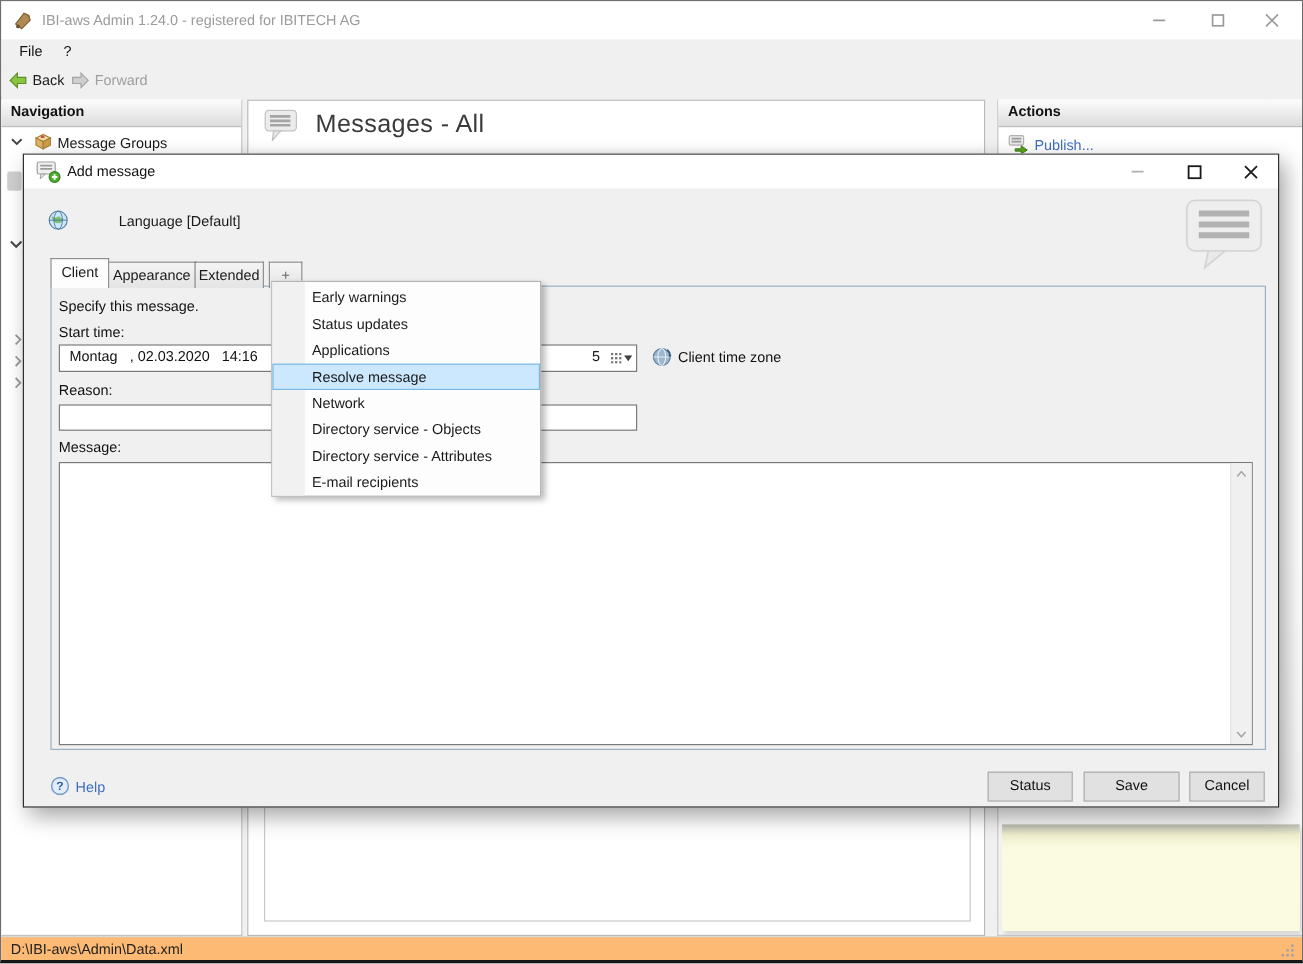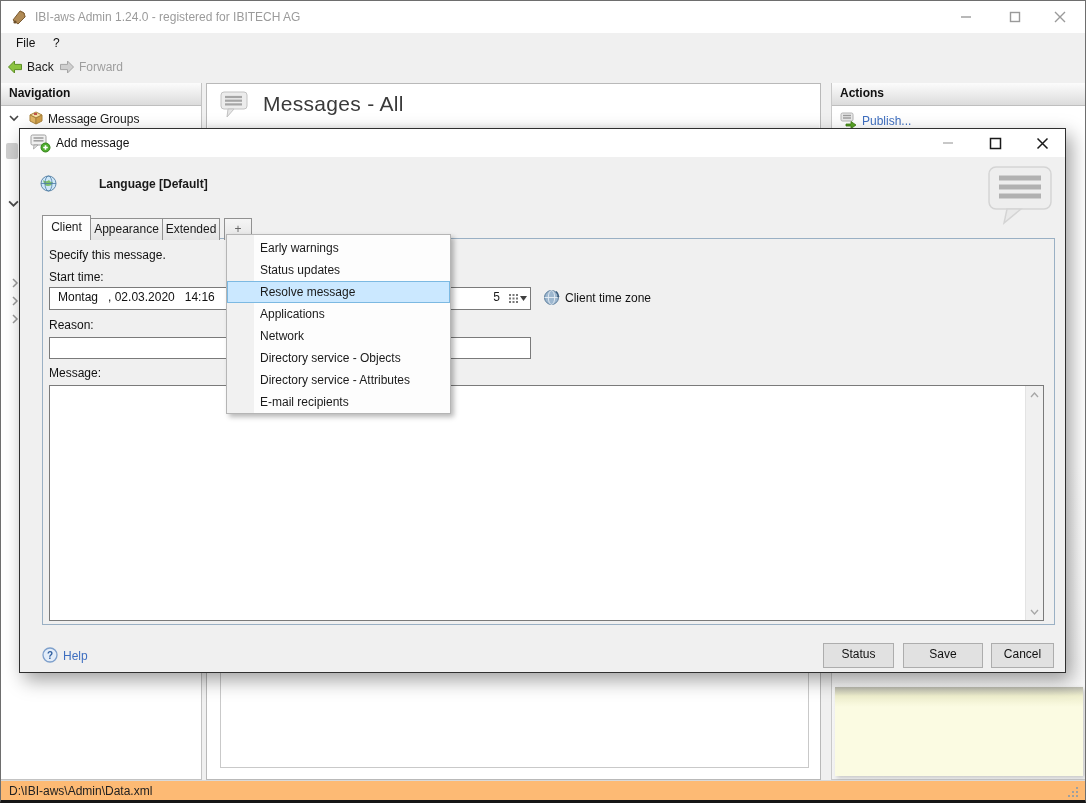--- a/index.html
+++ b/index.html
@@ -34,21 +34,21 @@
     background:linear-gradient(180deg,#b9b9ae 0,#eeeecd 9px,var(--info-panel-yellow,#fbfbe2) 20px,var(--info-panel-yellow,#fbfbe2) 100%);
     box-shadow:2px 2px 4px rgba(0,0,0,.18);}
   .statusbar{left:0;top:779px;width:100%;height:21px;background:#fdba74;border-top:1px solid #d9d9d9;text-align:right;}
   .statusbar .path{position:absolute;left:8px;top:0;line-height:20px;color:#222;}
   
   .dialog{left:18px;top:127px;width:1047px;height:545px;background:#f0f0f0;border:1px solid #2f2f2f;
     box-shadow:5px 7px 18px rgba(0,0,0,.38);z-index:10;}
   .dlg-titlebar{position:absolute;left:0;top:0;right:0;height:28px;background:#ffffff;}
   .dlg-title{position:absolute;left:36px;top:0;line-height:28px;color:#111;}
   .dlg-btn{position:absolute;top:4px;width:26px;height:20px;display:flex;align-items:center;justify-content:center;}
-  .bold{font-weight:bold;padding-left:35px;}
+  .bold{font-weight:normal;padding-left:35px;}
   .lab{position:absolute;color:#111;line-height:14px;white-space:nowrap;}
   .tab{position:absolute;border:1px solid #919191;border-bottom:none;text-align:center;
     background:linear-gradient(#f5f5f5,#e4e4e4);line-height:20px;color:#1a1a1a;z-index:3;}
   .tab.selected{background:#fdfdfd;line-height:22px;z-index:5;}
   .tabpage{position:absolute;left:22px;top:109px;width:1011px;height:385px;border:1px solid var(--tab-page-border,#9ab0c4);background:#f0f0f0;z-index:2;}
   .field{position:absolute;background:#ffffff;border:1px solid #7a7a7a;}
   .field .val{position:absolute;left:8px;top:0;line-height:19px;white-space:pre;color:#111;}
   .cal-btn{position:absolute;right:2px;top:2px;width:20px;height:16px;background:#ffffff;display:flex;align-items:center;justify-content:center;gap:2px;}
   .msgbox{position:absolute;left:29px;top:256px;width:993px;height:234px;background:#ffffff;border:1px solid #7a7a7a;}
   .vscroll{position:absolute;right:0;top:0;bottom:0;width:17px;background:#f0f0f0;border-left:1px solid #e3e3e3;}
@@ -326,21 +326,21 @@
     </span>
     <span class="abs link" style="left:43px;top:520px">Help</span>
     <div class="btn" style="left:803px;top:514px;width:69px">Status</div>
     <div class="btn" style="left:883px;top:514px;width:78px">Save</div>
     <div class="btn" style="left:971px;top:514px;width:61px">Cancel</div>
   </div>
 
   <div class="abs popup">
     <div class="popup-item">Early warnings</div>
     <div class="popup-item">Status updates</div>
+    <div class="popup-item">Applications</div>
     <div class="popup-item hl">Resolve message</div>
-    <div class="popup-item">Applications</div>
     <div class="popup-item">Network</div>
     <div class="popup-item">Directory service - Objects</div>
     <div class="popup-item">Directory service - Attributes</div>
     <div class="popup-item">E-mail recipients</div>
   </div>
 
 </div>
 
 </body></html>

